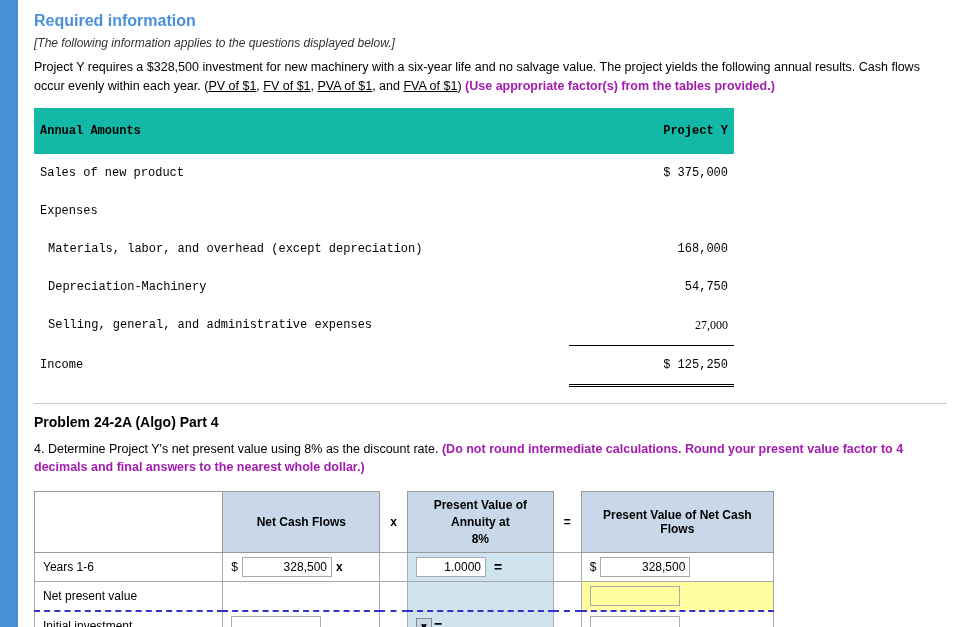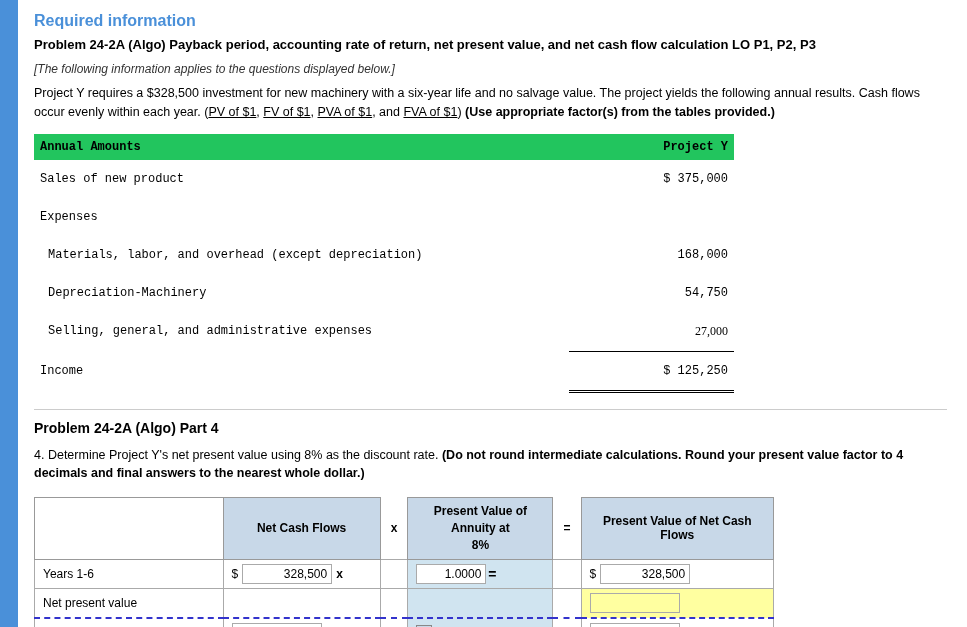--- a/index.html
+++ b/index.html
@@ -55,42 +55,42 @@
       line-height: 1.5;
       margin-bottom: 12px;
     }
 
     .project-description a {
       color: #000;
       text-decoration: underline;
     }
 
     .bold-red {
-      color: #000000;
+      color: #a21caf;
       font-weight: bold;
     }
 
     
     .annual-table {
       border-collapse: collapse;
       width: 700px;
       margin-bottom: 16px;
       font-size: 12px;
     }
 
     .annual-table td {
       padding: 12px 6px;
       font-family: 'Courier New', monospace;
       font-size: 12px;
     }
 
     .annual-table .header-row td {
-      background: #22c55e;
-      font-weight: bold;
-      padding: 6px 6px;
+      background: #14b8a6;
+      font-weight: bold;
+      padding: 16px 6px;
     }
 
     .annual-table .indent1 td:first-child {
       padding-left: 14px;
     }
 
     .annual-table .value-col {
       width: 160px;
       text-align: right;
     }
@@ -197,21 +197,20 @@
 </head>
 <body>
 
 <div class="page-container">
   <div class="left-bar"></div>
 
   <div class="main-content">
 
     <div class="required-info">Required information</div>
 
-    <div class="problem-title">Problem 24-2A (Algo) Payback period, accounting rate of return, net present value, and net cash flow calculation LO P1, P2, P3</div>
 
     <div class="italics-note">[The following information applies to the questions displayed below.]</div>
 
     <div class="project-description">
       <span>Project Y requires a $328,500 investment for new machinery with a six-year life and no salvage value. The project yields the following annual results. Cash flows occur evenly within each year. (</span><a href="#">PV of $1</a><span>, </span><a href="#">FV of $1</a><span>, </span><a href="#">PVA of $1</a><span>, and </span><a href="#">FVA of $1</a><span>) </span><span class="bold-red">(Use appropriate factor(s) from the tables provided.)</span>
     </div>
 
     <table class="annual-table">
       <tbody>
           <tr class="header-row">
@@ -283,21 +282,21 @@
           </td>
           <td>
             <div style="display:flex; align-items:center; gap:4px;">
               <span>$</span>
               <input type="text" class="input-field" value="328,500" style="">
               <span style="font-weight:bold;">x</span>
             </div>
           </td>
           <td></td>
           <td class="present-value-col">
-            <div style="display:flex; align-items:center; gap:2px;">
+            <div style="display:flex; align-items:center; gap:8px;">
               <input type="text" class="input-field-sm" value="1.0000" style="">
               <span class="equals-sign">=</span>
             </div>
           </td>
           <td></td>
           <td>
             <div style="display:flex; align-items:center; gap:4px;">
               <span>$</span>
               <input type="text" class="input-field" value="328,500" style="">
             </div>

